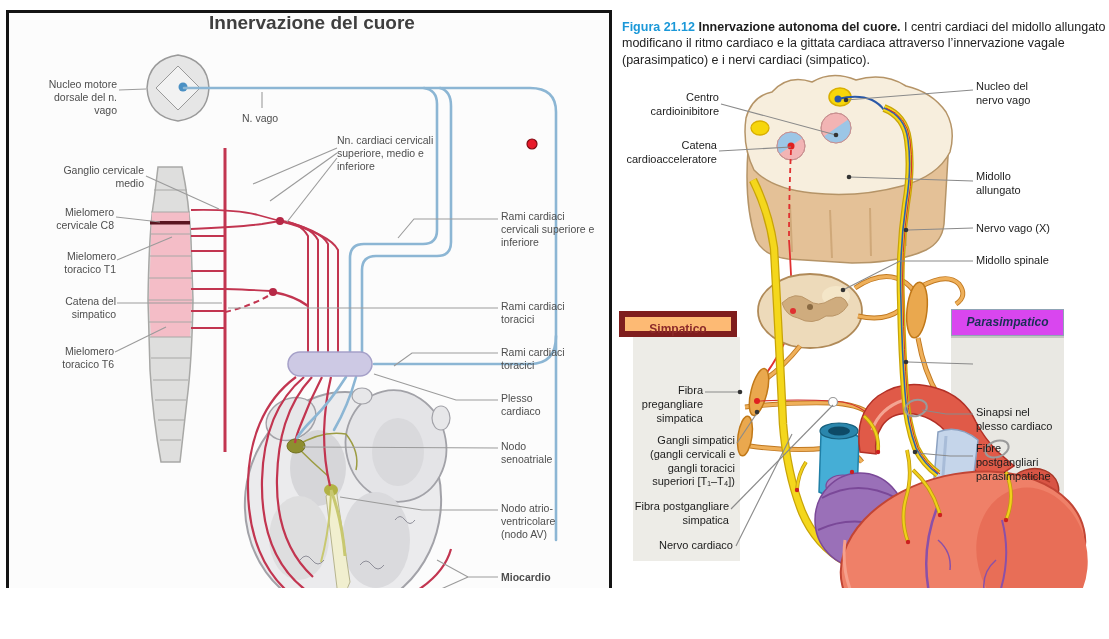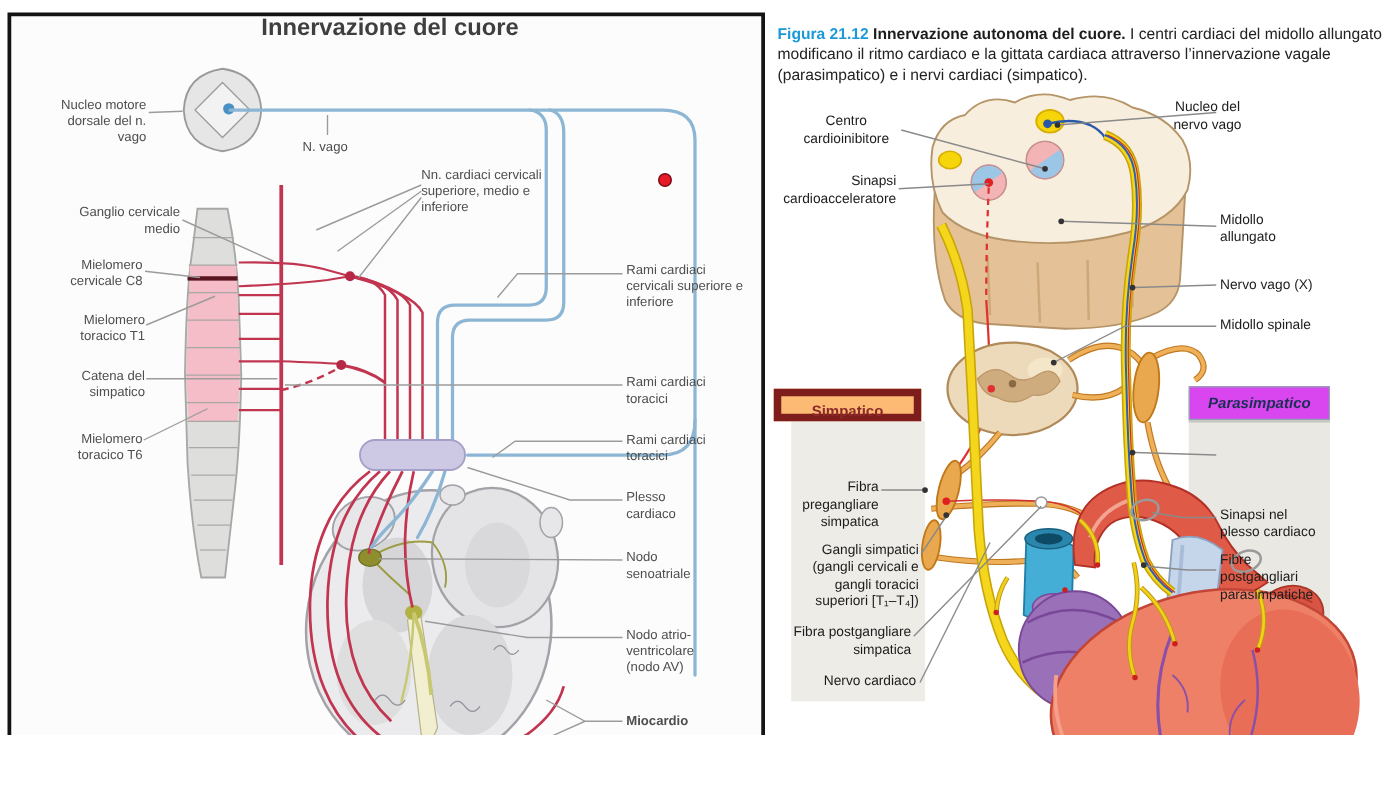--- a/index.html
+++ b/index.html
@@ -358,23 +358,23 @@
 
   <p class="caption">
     <span class="figlab">Figura 21.12</span>
     <b>Innervazione autonoma del cuore.</b>
     <span>I centri cardiaci del midollo allungato modificano il ritmo cardiaco e la gittata cardiaca attraverso l’innervazione vagale (parasimpatico) e i nervi cardiaci (simpatico).</span>
   </p>
 
   <div class="tagbox tag-simp">Simpatico</div>
   <div class="tagbox tag-para">Parasimpatico</div>
 
-  <div class="rlbl r" style="left:635px;top:91px;width:84px;text-align:center;">Centro cardioinibitore</div>
-  <div class="rlbl r" style="left:619px;top:139px;width:98px;">Sinapsi cardioacceleratore</div>
-  <div class="rlbl" style="left:934px;top:80px;width:64px;text-align:center;">Nucleo del nervo vago</div>
+  <div class="rlbl r" style="left:635px;top:91px;width:84px;">Centro cardioinibitore</div>
+  <div class="rlbl r" style="left:619px;top:139px;width:98px;">Catena cardioacceleratore</div>
+  <div class="rlbl" style="left:976px;top:80px;width:64px;">Nucleo del nervo vago</div>
   <div class="rlbl" style="left:976px;top:170px;width:56px;">Midollo allungato</div>
   <div class="rlbl" style="left:976px;top:222px;width:110px;">Nervo vago (X)</div>
   <div class="rlbl" style="left:976px;top:254px;width:110px;">Midollo spinale</div>
   <div class="rlbl r" style="left:631px;top:384px;width:72px;">Fibra pregangliare simpatica</div>
   <div class="rlbl r" style="left:635px;top:434px;width:100px;">Gangli simpatici (gangli cervicali e gangli toracici superiori [T₁–T₄])</div>
   <div class="rlbl r" style="left:617px;top:500px;width:112px;">Fibra postgangliare simpatica</div>
   <div class="rlbl r" style="left:633px;top:539px;width:100px;">Nervo cardiaco</div>
   <div class="rlbl" style="left:976px;top:406px;width:84px;">Sinapsi nel plesso cardiaco</div>
   <div class="rlbl" style="left:976px;top:442px;width:78px;">Fibre postgangliari parasimpatiche</div>
 

